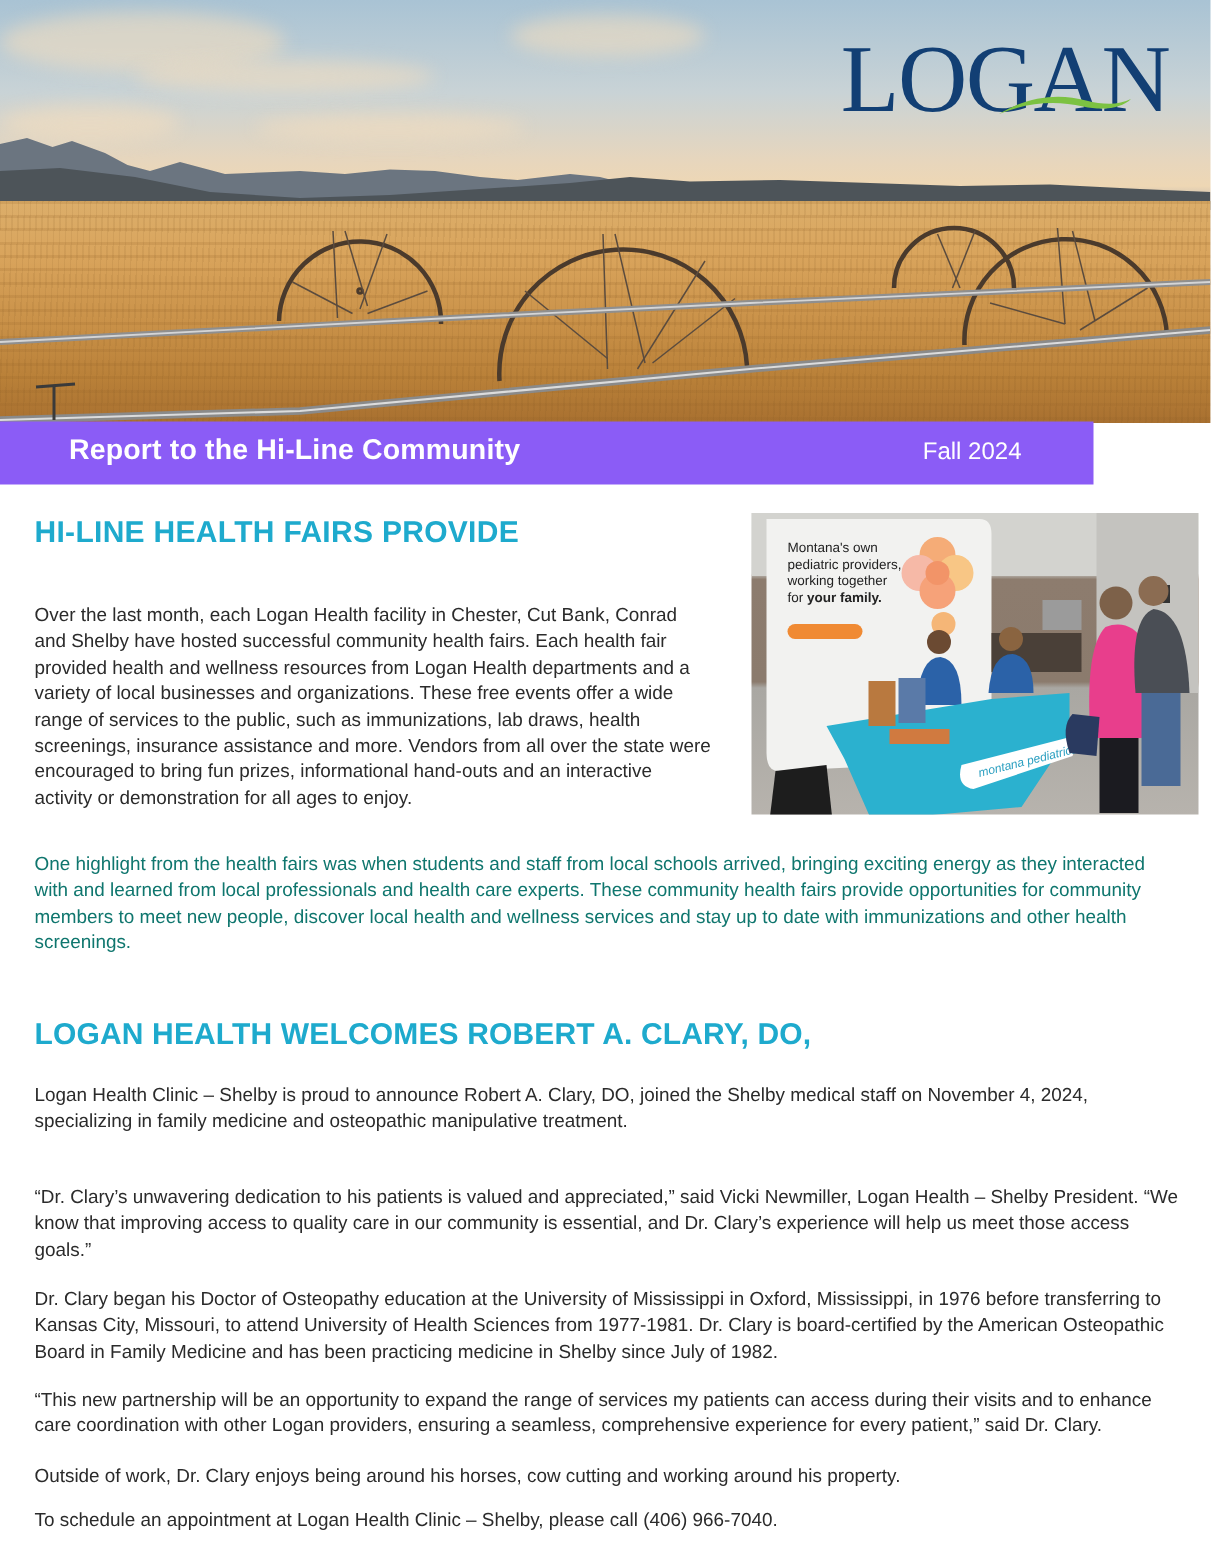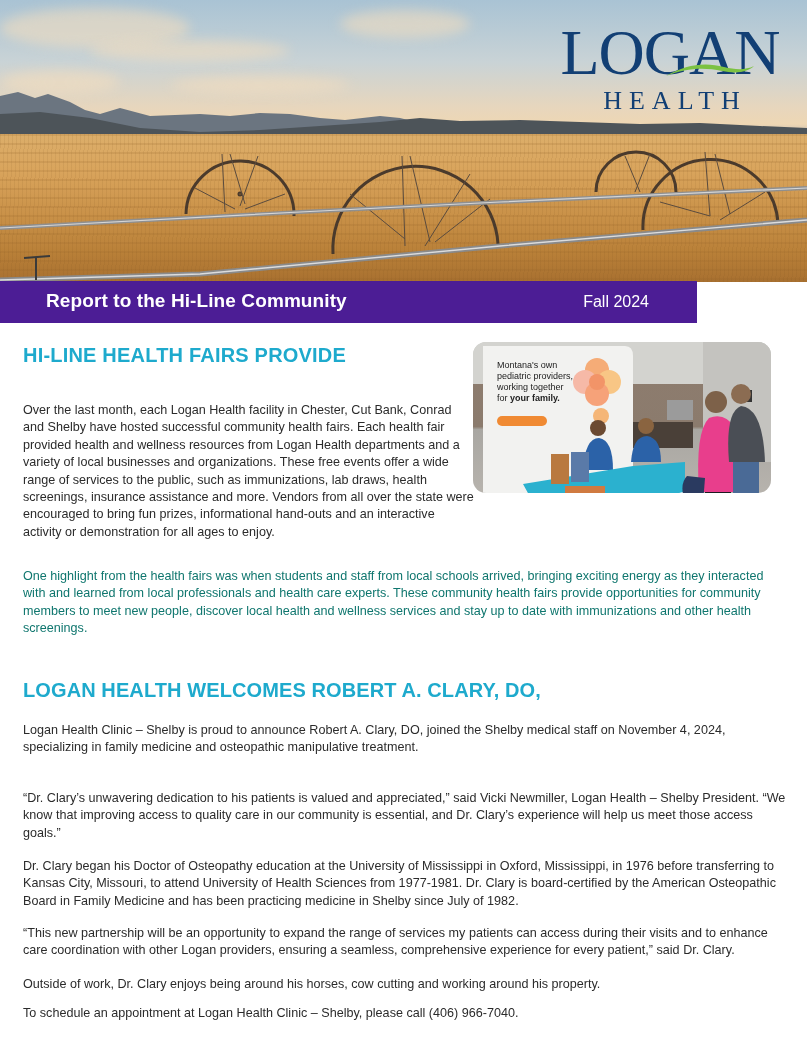--- a/index.html
+++ b/index.html
@@ -20,32 +20,32 @@
   .logo { position: absolute; right: 28px; top: 18px; width: 268px; height: 100px; }
   .logo-main { position: absolute; left: 0; top: 0; width: 268px; text-align: center;
     font-family: "Liberation Serif", "DejaVu Serif", serif; font-size: 64px; line-height: 70px;
     color: #123f74; letter-spacing: -1px; }
   .logo-swoosh { position: absolute; left: 128px; top: 40px; width: 92px; height: 22px; }
   .logo-sub { position: absolute; left: 0; top: 68px; width: 268px; text-align: center;
     font-family: "Liberation Serif", "DejaVu Serif", serif; font-size: 26px; line-height: 30px;
     color: #123f74; letter-spacing: 7px; padding-left: 10px; box-sizing: border-box; }
 
   
-  .banner { position: absolute; left: 0; top: 281px; width: 677px; height: 42px; background: #4c1d95; padding-left: 20px; }
+  .banner { position: absolute; left: 0; top: 281px; width: 729px; height: 42px; background: #8b5cf6; }
   .banner-title { position: absolute; left: 46px; top: 9px; font-size: 19px; font-weight: bold; color: #ffffff; letter-spacing: 0.1px; }
   .banner-date { position: absolute; right: 48px; top: 12px; font-size: 16px; color: #ffffff; }
 
   
   .h-sec { color: #1eaacd; font-weight: bold; text-transform: uppercase; margin: 0; }
   .a1-title { position: absolute; left: 23px; top: 341px; width: 420px; font-size: 20px; line-height: 28px; letter-spacing: 0.2px; }
   .a1-body { position: absolute; left: 23px; top: 402px; width: 452px; font-size: 12.6px; line-height: 17.4px; color: #2b2b2b; margin: 0; }
   .a1-body2 { position: absolute; left: 23px; top: 568px; width: 765px; font-size: 12.6px; line-height: 17.4px; color: #0f766e; margin: 0; }
 
-  .photo { position: absolute; left: 473px; top: 342px; width: 298px; height: 151px; overflow: hidden;
-    background: linear-gradient(180deg, #cfd0cc 0%, #c7c7c3 20%, #8d7c6e 22%, #8b7b6d 56%, #a9a7a2 58%, #b7b3ad 100%); border-radius: 13px; }
+  .photo { position: absolute; left: 501px; top: 342px; width: 298px; height: 201px; overflow: hidden;
+    background: linear-gradient(180deg, #cfd0cc 0%, #c7c7c3 20%, #8d7c6e 22%, #8b7b6d 56%, #a9a7a2 58%, #b7b3ad 100%); }
 
   
   .a2-title { position: absolute; left: 23px; top: 674px; width: 700px; font-size: 20px; line-height: 32px; letter-spacing: 0.1px; }
   .para { position: absolute; left: 23px; width: 765px; font-size: 12.6px; line-height: 17.4px; color: #2b2b2b; margin: 0; }
 </style>
 </head>
 <body>
 
 <div class="hero">
   <div class="cloud" style="left:0;top:8px;width:190px;height:40px;"></div>
@@ -101,21 +101,20 @@
       <line x1="36" y1="124" x2="36" y2="146"></line>
         <line x1="24" y1="124" x2="50" y2="122"></line>
     </g>
   </svg>
 
   <div class="logo">
     <div class="logo-main">LOGAN</div>
     <svg class="logo-swoosh" viewBox="0 0 92 22">
       <path d="M2,18 C22,6 42,4 60,9 C72,12 82,12 90,8 C84,14 72,16 58,13 C40,9 22,10 2,18 Z" fill="#7cc242"></path>
     </svg>
-    <div class="logo-sub">HEALTH</div>
   </div>
 </div>
 
 <div class="banner">
   <div class="banner-title">Report to the Hi-Line Community</div>
   <div class="banner-date">Fall 2024</div>
 </div>
 
 <h2 class="h-sec a1-title">
   <span>HI-LINE HEALTH FAIRS PROVIDE</span><br>

